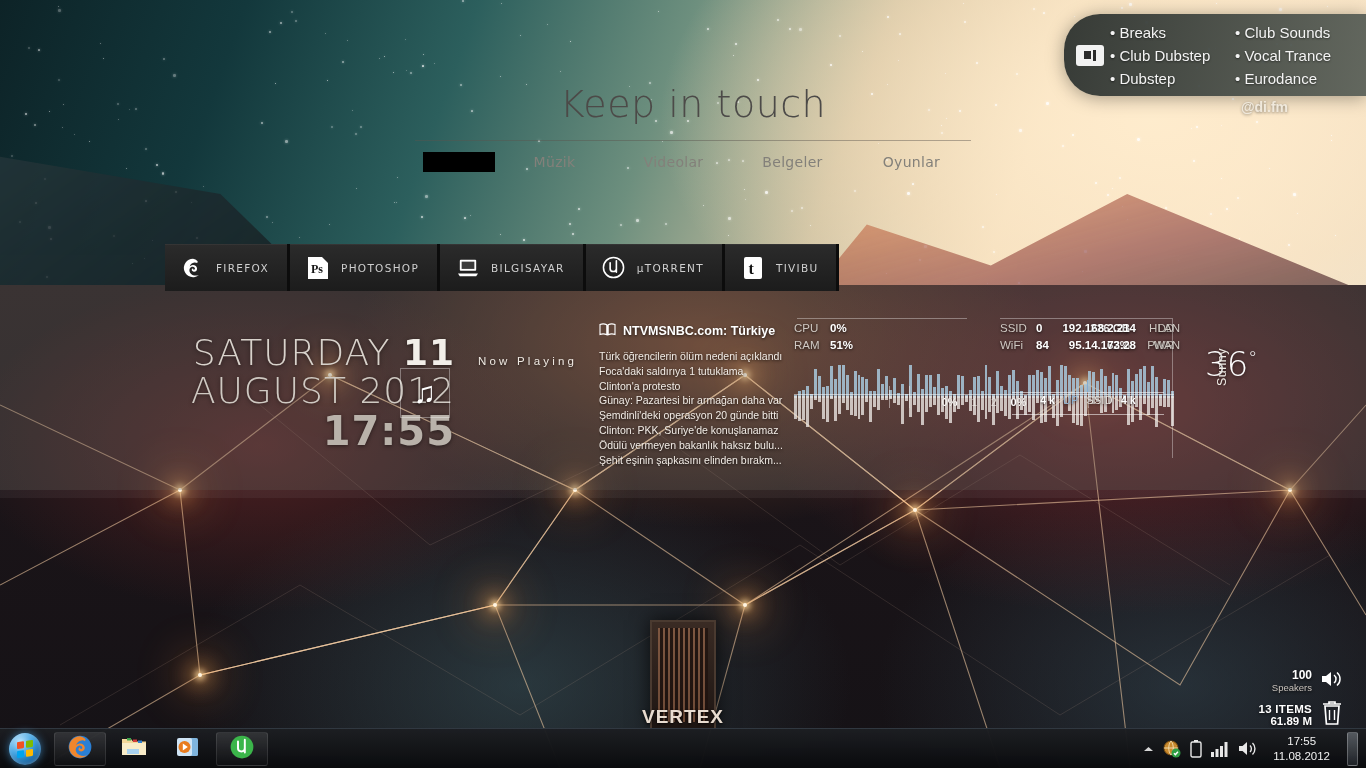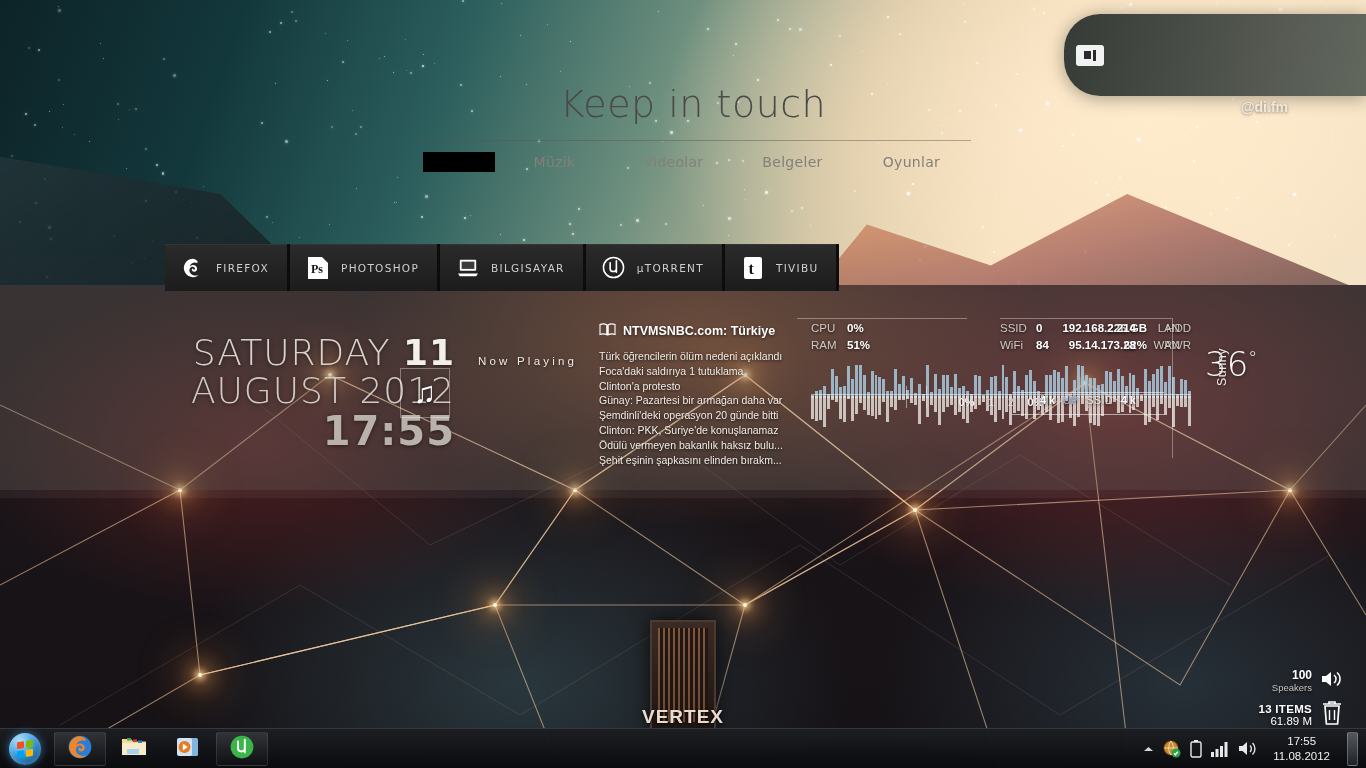--- a/index.html
+++ b/index.html
@@ -178,21 +178,21 @@
   #news { position:absolute; left:599px; top:322px; width:185px; }
   #news-head { display:flex; align-items:center; gap:7px; margin-bottom:9px; }
   #news-title { color:#fff; font-size:12.5px; font-weight:bold; text-shadow:0 1px 3px rgba(0,0,0,.7); }
   .news-item {
     color:#f2ece6; font-size:10.5px; line-height:14.8px;
     white-space:nowrap; overflow:hidden;
     text-shadow:0 1px 3px rgba(0,0,0,.75);
   }
 
   
-  #sysmon { position:absolute; left:811px; top:320px; width:380px; }
+  #sysmon { position:absolute; left:794px; top:320px; width:380px; }
   .mon-grid { display:flex; gap:0; }
   .mon-block { width:190px; }
   .mon-row { display:flex; align-items:baseline; font-size:11.5px; line-height:17px; text-shadow:0 1px 3px rgba(0,0,0,.7); }
   .mon-k { color:#cfc8c2; width:36px; }
   .mon-v { color:#fff; font-weight:bold; }
   .mon-row.right { justify-content:flex-end; gap:10px; }
   .mon-row.right .mon-k { width:auto; text-align:right; min-width:34px; }
 
   .graphbox { position:relative; height:56px; margin-top:8px; }
   .graphbox .bars { position:absolute; left:0; bottom:20px; width:100%; height:30px; display:flex; align-items:flex-end; gap:1px; }
@@ -235,21 +235,21 @@
   }
 
   
   #volume-widget { position:absolute; right:22px; top:668px; display:flex; align-items:center; gap:8px; }
   #vol-text { text-align:right; }
   #vol-num { color:#fff; font-size:12px; font-weight:bold; text-shadow:0 1px 3px rgba(0,0,0,.8); }
   #vol-lbl { color:#c8c2bc; font-size:9.5px; text-shadow:0 1px 3px rgba(0,0,0,.8); }
   #bin-widget { position:absolute; right:22px; top:700px; display:flex; align-items:center; gap:8px; }
   #bin-text { text-align:right; }
   #bin-count { color:#fff; font-size:11.5px; font-weight:bold; letter-spacing:.3px; text-shadow:0 1px 3px rgba(0,0,0,.8); }
-  #bin-size { color:#fff; font-size:11.5px; font-weight:normal; text-shadow:0 1px 3px rgba(0,0,0,.8); }
+  #bin-size { color:#fff; font-size:11.5px; font-weight:bold; text-shadow:0 1px 3px rgba(0,0,0,.8); }
 
   
   #taskbar {
     position:absolute; left:0; bottom:0; width:1366px; height:40px;
     background:linear-gradient(180deg, rgba(28,30,34,.97), rgba(10,11,13,.99));
     border-top:1px solid rgba(120,140,160,.35);
     display:flex; align-items:center;
   }
   #start-orb {
     width:46px; height:38px; margin-left:2px; flex:none;
@@ -585,20 +585,32 @@
 
   <div class="band" id="band-top"></div>
   <div class="band" id="band-bottom"></div>
 </div>
 
 <div id="difm">
   <div id="difm-logo">
     <span class="sq"></span>
       <span class="br"></span>
   </div>
+  <div id="difm-cols">
+    <ul>
+      <li>Breaks</li>
+      <li>Club Dubstep</li>
+      <li>Dubstep</li>
+    </ul>
+    <ul>
+      <li>Club Sounds</li>
+      <li>Vocal Trance</li>
+      <li>Eurodance</li>
+    </ul>
+  </div>
 </div>
 <div id="difm-handle">@di.fm</div>
 
 <div id="keepintouch">
   <div id="kit-title">Keep in touch</div>
   <div id="kit-rule"></div>
   <div id="kit-tabs">
     <div class="kit-tab redacted"></div>
     <div class="kit-tab">Müzik</div>
     <div class="kit-tab">Videolar</div>

